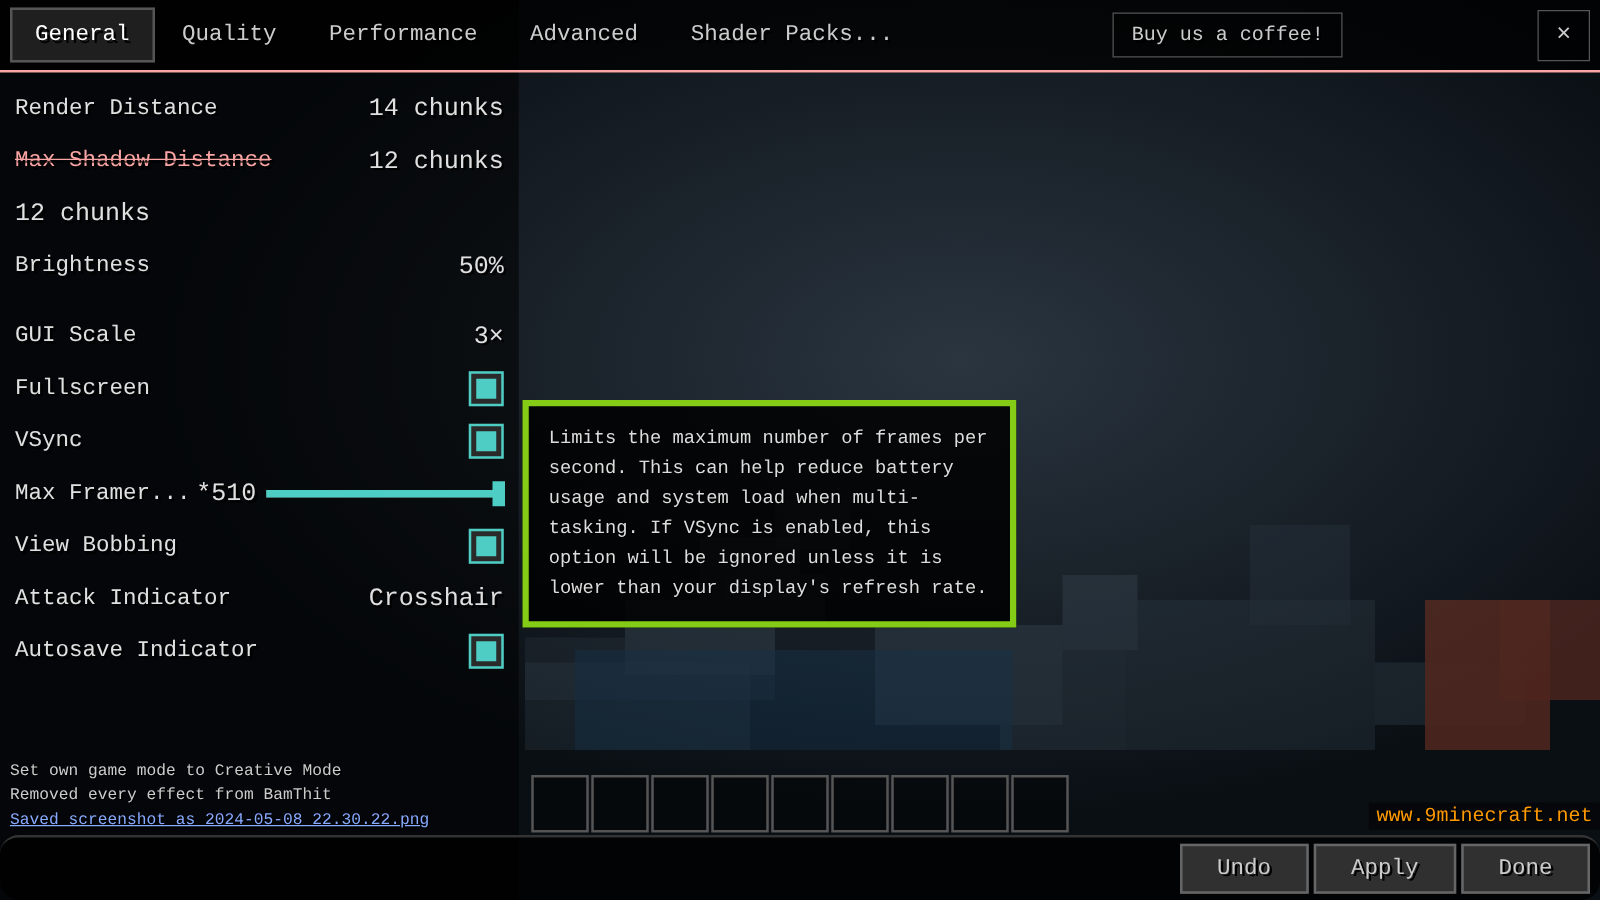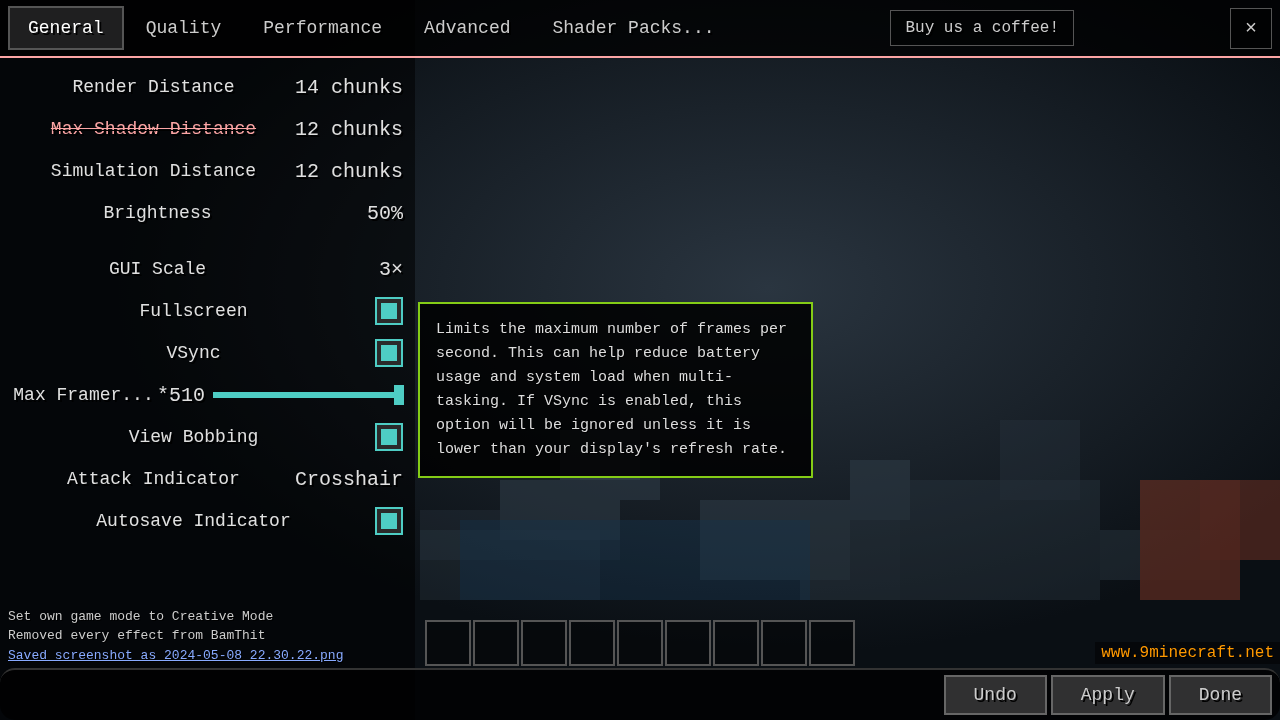--- a/index.html
+++ b/index.html
@@ -119,21 +119,20 @@
       min-height: 42px;
       cursor: pointer;
     }
 
     .setting-label {
       font-family: 'Courier New', Courier, monospace;
       font-size: 18px;
       color: #e0e0e0;
       text-shadow: 2px 2px 0px #000;
       flex: 1;
-      text-align: center;
     }
 
     .setting-label.strikethrough {
       text-decoration: line-through;
       color: #fca5a5;
     }
 
     .setting-value {
       font-family: 'Courier New', Courier, monospace;
       font-size: 20px;
@@ -185,25 +184,25 @@
       right: -1px;
       top: -7px;
       width: 10px;
       height: 20px;
       background: #4ecdc4;
     }
 
     
     .tooltip {
       position: absolute;
-      top: 302px;
+      top: 320px;
       left: 418px;
       width: 395px;
       background: rgba(0,0,0,0.85);
-      border: 2px solid #84cc16;
+      border: 5px solid #84cc16;
       padding: 14px 16px;
       z-index: 20;
     }
 
     .tooltip-text {
       font-family: 'Courier New', Courier, monospace;
       font-size: 15px;
       color: #dddddd;
       line-height: 1.6;
       text-shadow: 1px 1px 0px #000;
@@ -350,21 +349,20 @@
     <span class="setting-label">Render Distance</span>
     <span class="setting-value">14 chunks</span>
   </div>
 
   <div class="setting-row">
     <span class="setting-label strikethrough">Max Shadow Distance</span>
     <span class="setting-value">12 chunks</span>
   </div>
 
   <div class="setting-row">
-    <span class="setting-label">Simulation Distance</span>
     <span class="setting-value">12 chunks</span>
   </div>
 
   <div class="setting-row">
     <span class="setting-label">Brightness</span>
     <span class="setting-value">50%</span>
   </div>
 
   <div style="height: 14px;"></div>
 

